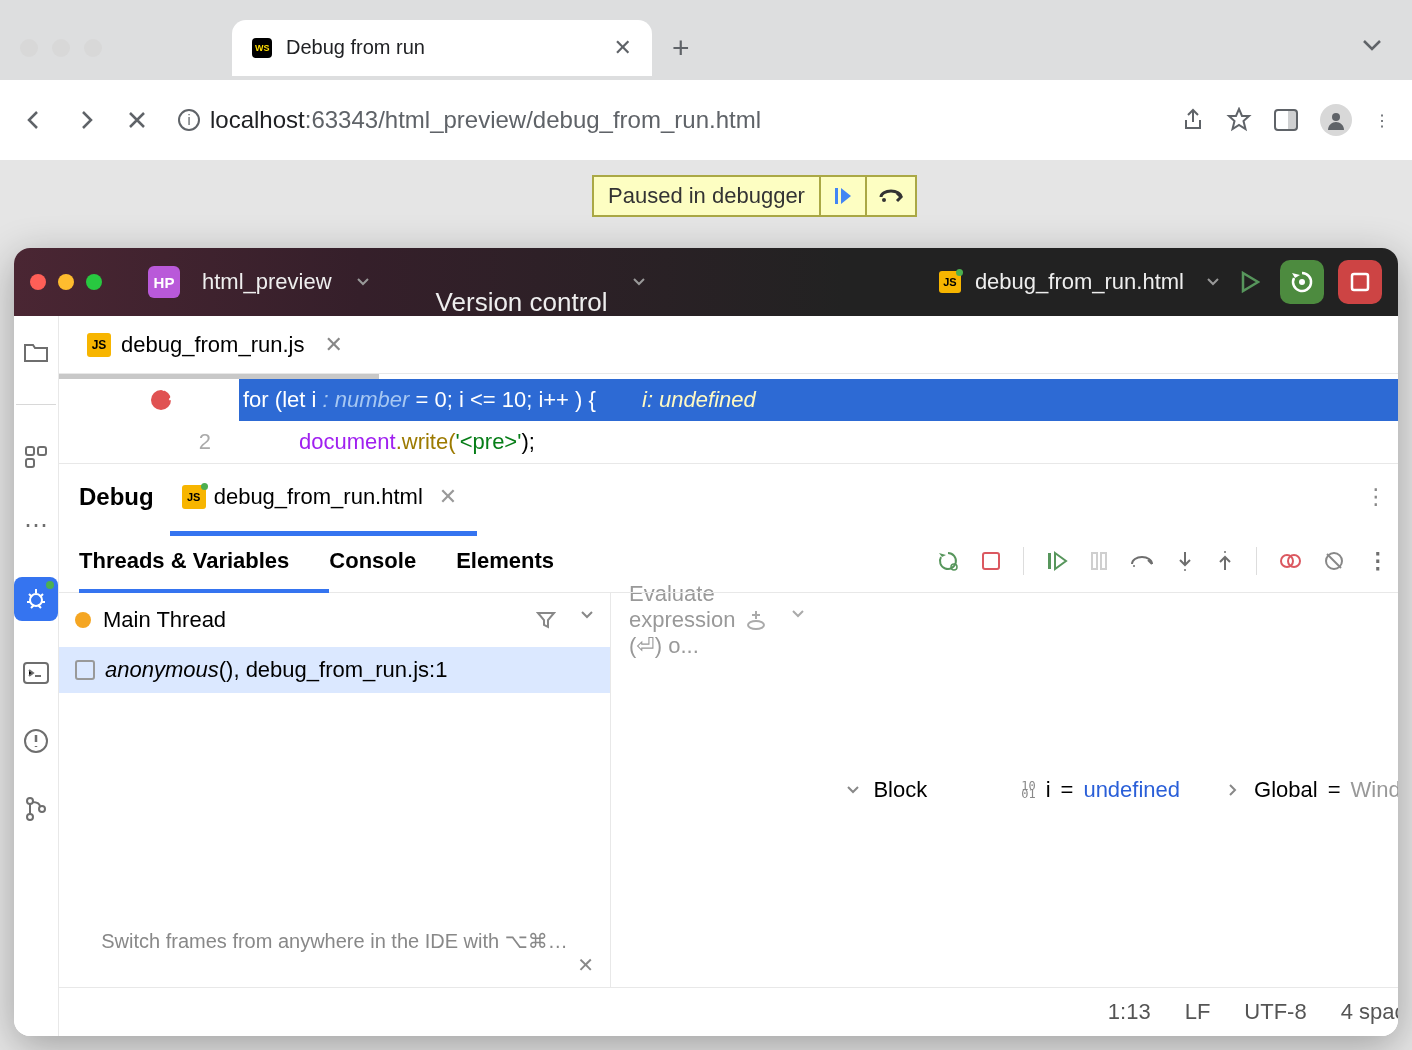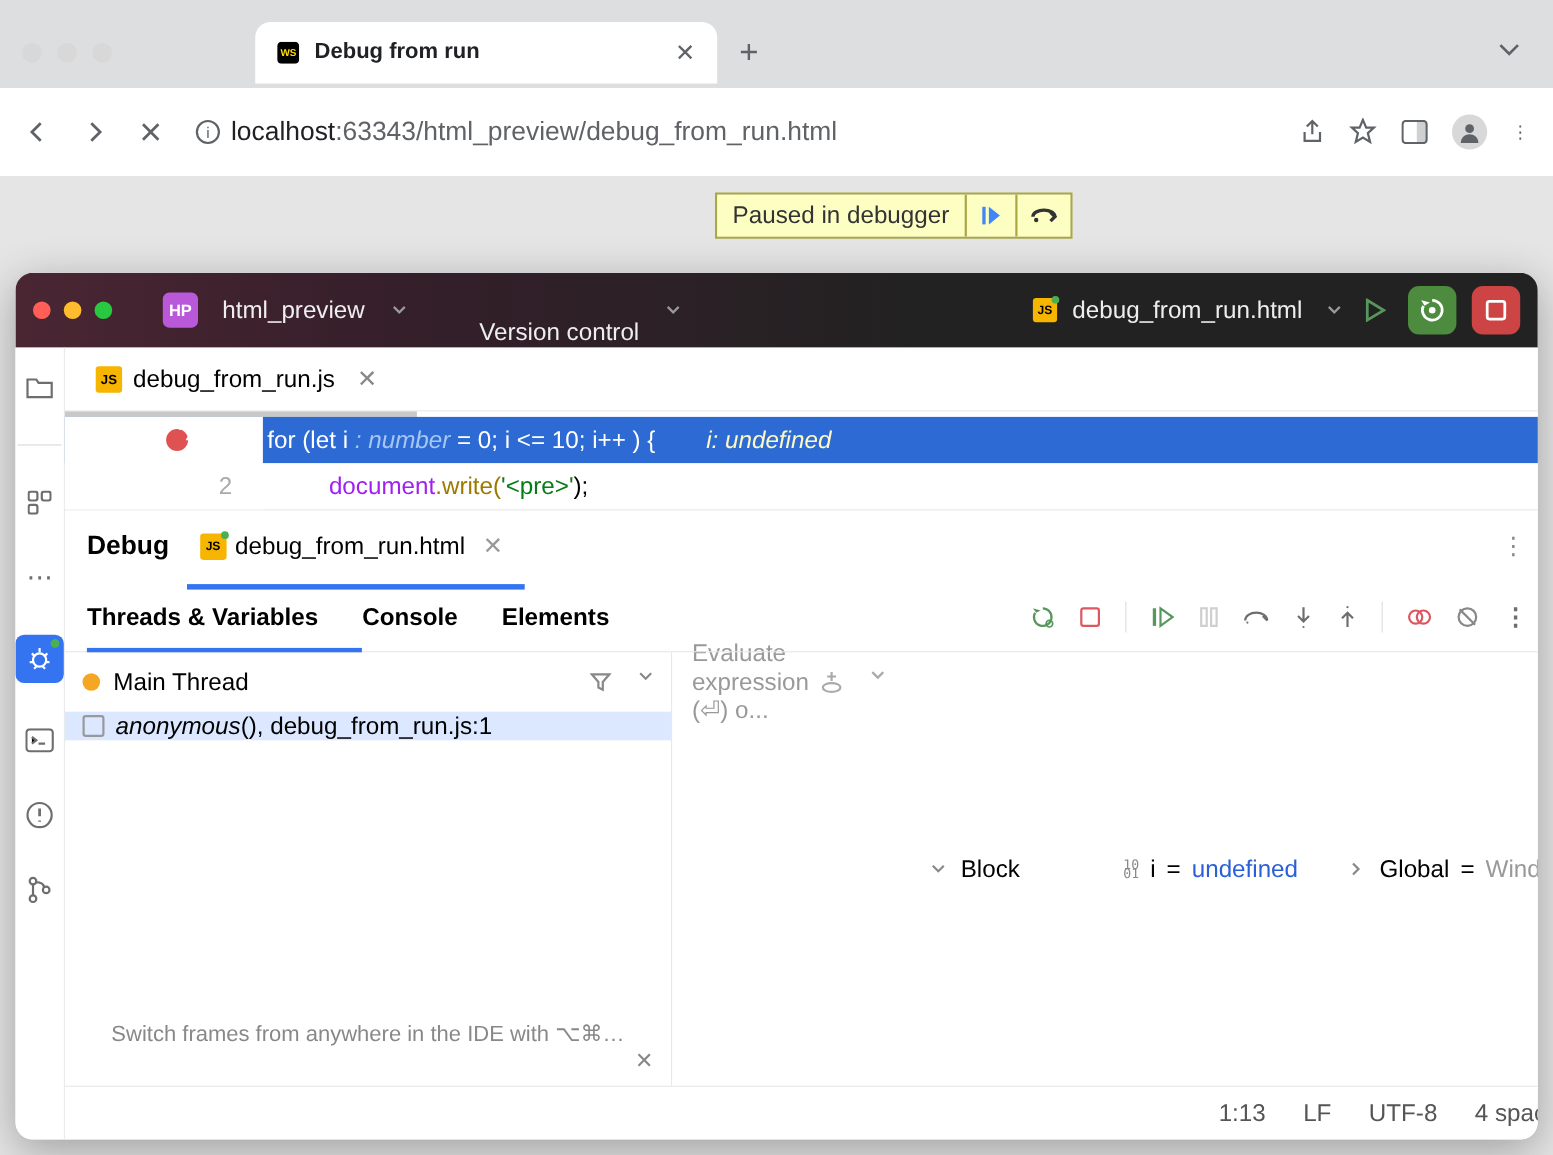--- a/index.html
+++ b/index.html
@@ -5,49 +5,49 @@
 * { margin:0; padding:0; box-sizing:border-box; font-family:-apple-system,BlinkMacSystemFont,"Segoe UI",sans-serif; }
 body { width:1412px; height:1050px; background:#e5e5e5; position:relative; overflow:hidden; }
 
 
 .browser-top { background:#dddedf; height:160px; position:relative; }
 .tab-bar { display:flex; align-items:center; padding:15px 20px 0 20px; height:80px; }
 .traffic-lights { display:flex; gap:14px; margin-right:130px; }
 .tl { width:18px; height:18px; border-radius:50%; background:#d8d8d8; }
 .browser-tab { background:#fff; border-radius:14px 14px 0 0; display:flex; align-items:center; padding:0 20px; height:56px; width:420px; }
 .tab-favicon { width:20px; height:20px; margin-right:14px; }
-.tab-title { flex:1; font-size:20px; color:#202124;font-weight:bold; }
+.tab-title { flex:1; font-size:20px; color:#202124; }
 .tab-close { color:#5f6368; font-size:22px; }
 .new-tab { margin-left:20px; font-size:30px; color:#5f6368; }
 .tab-menu-chevron { position:absolute; right:30px; top:38px; color:#5f6368; }
 
 .addr-bar { background:#fff; display:flex; align-items:center; padding:0 22px; height:80px; gap:24px; }
 .nav-btn { color:#5f6368; width:28px; text-align:center; }
 .addr-field { flex:1; display:flex; align-items:center; font-size:24px; color:#202124; gap:10px; }
 .info-icon { width:22px; height:22px; border:2px solid #5f6368; border-radius:50%; display:inline-flex; align-items:center; justify-content:center; font-size:14px; color:#5f6368; }
 .url-host { color:#202124; }
 .url-path { color:#5f6368; }
 .toolbar-icons { display:flex; align-items:center; gap:22px; color:#5f6368; }
 .avatar { width:32px; height:32px; border-radius:50%; background:#d8d8d8; display:flex; align-items:center; justify-content:center; }
 
 
-.pause-overlay { position:absolute; top:175px; left:650px; display:flex; align-items:stretch; border:2px solid #aaa845; }
+.pause-overlay { position:absolute; top:175px; left:592px; display:flex; align-items:stretch; border:2px solid #aaa845; }
 .pause-text { background:#fdfec2; color:#333; font-size:22px; padding:6px 14px; }
 .pause-btn { background:#fdfec2; border-left:2px solid #aaa845; padding:6px 12px; display:flex; align-items:center; }
 
 
 .ide { position:absolute; top:248px; left:14px; right:14px; bottom:14px; background:#fff; border-radius:16px; overflow:hidden; box-shadow:0 10px 40px rgba(0,0,0,0.3); display:flex; flex-direction:column; }
 
 .ide-titlebar { height:68px; background:linear-gradient(90deg,#4a2633 0%,#351f2a 25%,#222 60%,#222 100%); display:flex; align-items:center; padding:0 16px; color:#ddd; gap:16px; }
 .ide-tl { display:flex; gap:12px; }
 .ide-tl span { width:16px; height:16px; border-radius:50%; }
 .tl-red { background:#ff5f57; } .tl-yellow { background:#febc2e; } .tl-green { background:#28c840; }
 .hp-badge { width:32px; height:32px; border-radius:6px; background:#b959d9; color:#fff; font-weight:bold; display:flex; align-items:center; justify-content:center; font-size:15px; margin-left:30px; }
 .ide-proj { font-size:22px; color:#eee; margin-left:6px; }
-.ide-vc { font-size:22px; color:#eee; margin-left:50px;margin-top:40px; }
+.ide-vc { font-size:26px; color:#eee; margin-left:50px;margin-top:40px; }
 .ide-chev { color:#999; margin-left:8px; }
 .ide-right { margin-left:auto; display:flex; align-items:center; gap:14px; }
 .js-badge { width:22px; height:22px; background:#f7b500; border-radius:3px; display:inline-flex; align-items:center; justify-content:center; font-size:11px; font-weight:bold; color:#000; position:relative; }
 .green-dot { position:absolute; top:-2px; right:-2px; width:7px; height:7px; background:#4caf50; border-radius:50%; }
 .cur-file { font-size:22px; color:#eee; }
 .run-btn { width:32px; height:32px; display:flex; align-items:center; justify-content:center; }
 .rerun-btn { width:44px; height:44px; border-radius:10px; background:#4d8b3f; display:flex; align-items:center; justify-content:center; }
 .stop-btn { width:44px; height:44px; border-radius:10px; background:#cd4444; display:flex; align-items:center; justify-content:center; }
 
 .ide-body { flex:1; display:flex; background:#fff; }
@@ -94,21 +94,21 @@
 .dbg-tabs2 { height:64px; display:flex; align-items:center; padding:0 20px; gap:40px; font-size:22px; font-weight:600; border-bottom:1px solid #e8e8e8; position:relative; }
 .dbg-tabs2 .active::after { content:""; position:absolute; bottom:-1px; left:20px; width:250px; height:4px; background:#3574f0; }
 .dbg-toolbar { margin-left:auto; display:flex; align-items:center; gap:22px; color:#6e6e6e; }
 .dbg-toolbar .sep { width:1px; height:28px; background:#ddd; }
 
 .dbg-body { flex:1; display:flex; border-bottom:1px solid #e8e8e8; }
 .frames { width:552px; border-right:1px solid #e8e8e8; display:flex; flex-direction:column; }
 .frames-hdr { display:flex; align-items:center; height:54px; padding:0 16px; gap:12px; font-size:22px; }
 .orange-dot { width:16px; height:16px; border-radius:50%; background:#f5a623; }
 .frames-hdr .ricons { margin-left:auto; display:flex; gap:24px; color:#888; }
-.frame-row { background:#dbe8ff; padding:0 16px; display:flex; align-items:center; gap:10px; font-size:22px; }
+.frame-row { background:#dbe8ff; padding:10px 16px; display:flex; align-items:center; gap:10px; font-size:22px; }
 .frame-row .fi { width:20px; height:20px; border:2px solid #999; border-radius:3px; }
 .frame-row em { font-style:italic; }
 .tip { margin-top:auto; display:flex; align-items:center; padding:10px 16px; color:#888; font-size:20px;flex-direction:column; }
 .tip .x { margin-left:auto; }
 
 .vars { flex:1; display:flex; flex-direction:row; }
 .vars-hdr { display:flex; align-items:center; height:54px; padding:0 18px; font-size:22px; color:#999; gap:10px; }
 .vars-hdr .ricons { margin-left:auto; display:flex; gap:24px; color:#aaa; }
 .var-row { padding:8px 24px; font-size:22px; display:flex; align-items:center; gap:10px; }
 .chev { color:#888; width:16px; }

